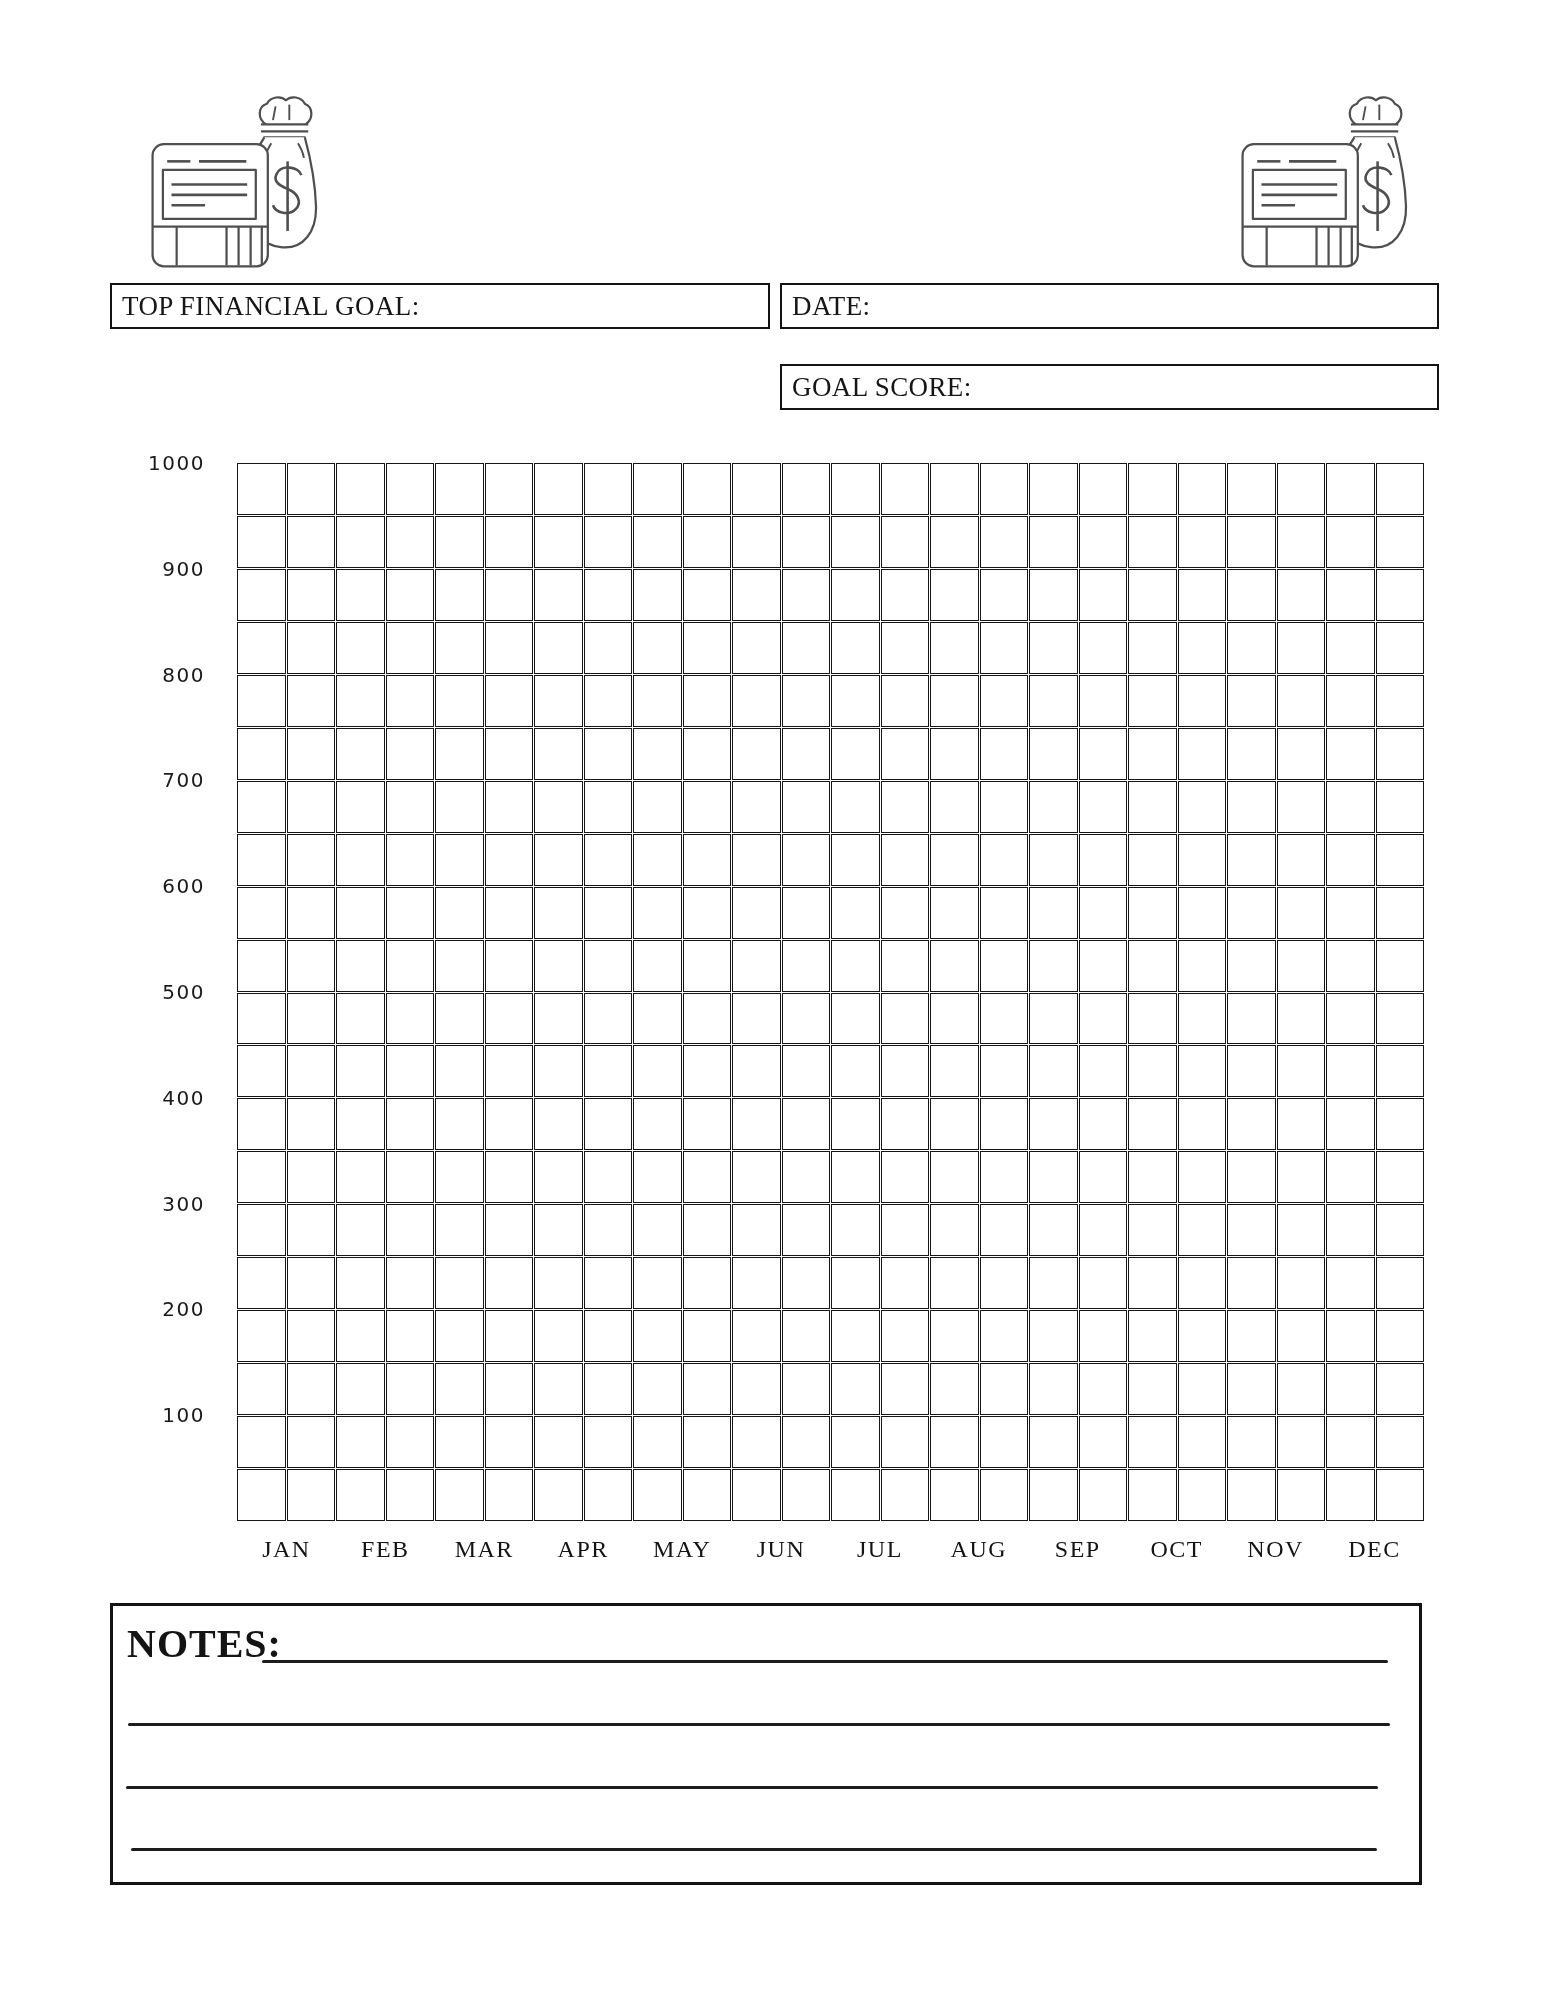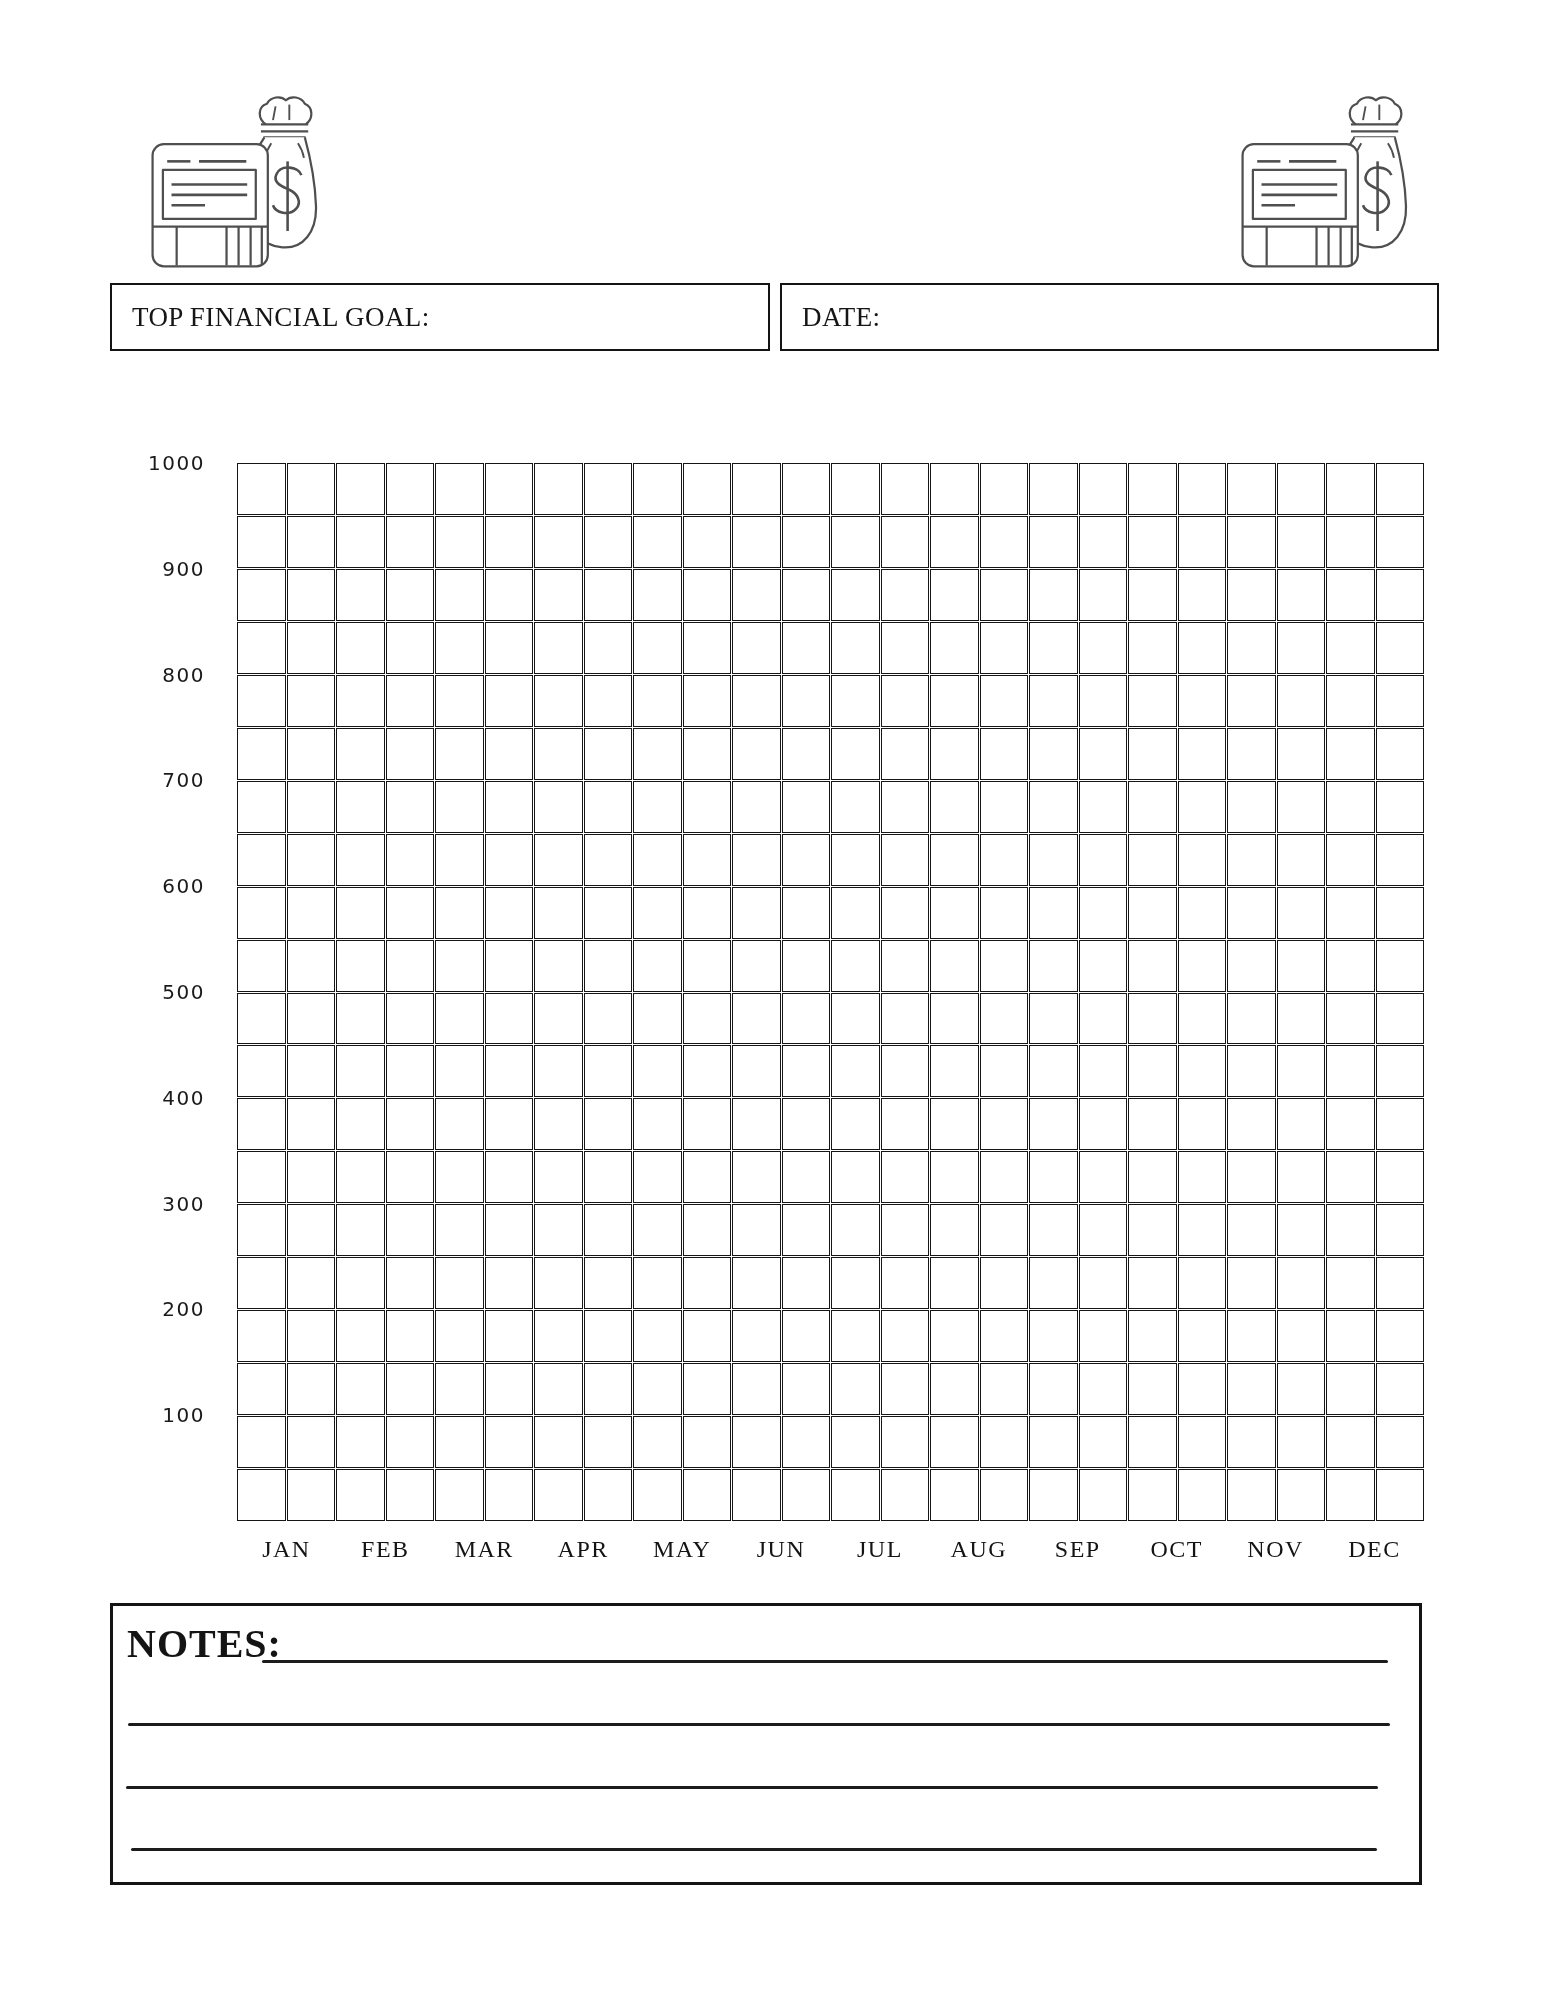--- a/index.html
+++ b/index.html
@@ -22,25 +22,25 @@
     font-weight:700;
     font-size:66px;
     letter-spacing:2px;
     line-height:1;
     color:#0f0f0f;
     white-space:nowrap;
   }
   
   .field-box{
     position:absolute;
-    height:68px;
+    height:46px;
     border:2px solid #141414;
     box-sizing:border-box;
     display:flex;align-items:center;
-    padding-left:20px;
+    padding-left:10px;
     background:#fff;
   }
   .field-box .lbl{
     font-size:27px;
     letter-spacing:0.4px;
     color:#161616;
     white-space:nowrap;
   }
   .fb-goal   {left:110px;top:283px;width:660px;}
   .fb-date   {left:780px;top:283px;width:659px;}
@@ -149,20 +149,24 @@
   </div>
 
   <div class="field-box fb-goal">
     <span class="lbl">TOP FINANCIAL GOAL:</span>
     <span class="field-blank"></span>
   </div>
   <div class="field-box fb-date">
     <span class="lbl">DATE:</span>
     <span class="field-blank"></span>
   </div>
+  <div class="field-box fb-target">
+    <span class="lbl">GOAL SCORE:</span>
+    <span class="field-blank"></span>
+  </div>
 
   <div id="y-ticks">
       <div class="y-tick" style="top: 446px;">1000</div>
       <div class="y-tick" style="top: 551.8px;">900</div>
       <div class="y-tick" style="top: 657.6px;">800</div>
       <div class="y-tick" style="top: 763.4px;">700</div>
       <div class="y-tick" style="top: 869.2px;">600</div>
       <div class="y-tick" style="top: 975px;">500</div>
       <div class="y-tick" style="top: 1080.8px;">400</div>
       <div class="y-tick" style="top: 1186.6px;">300</div>

